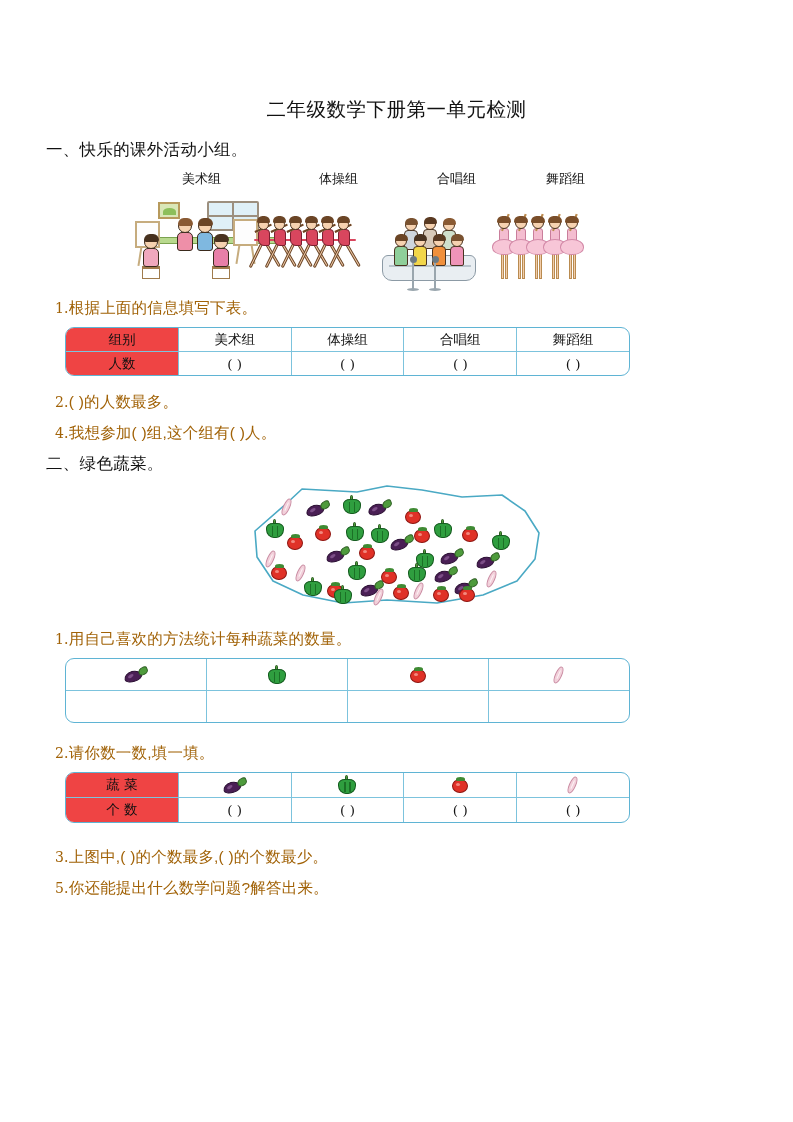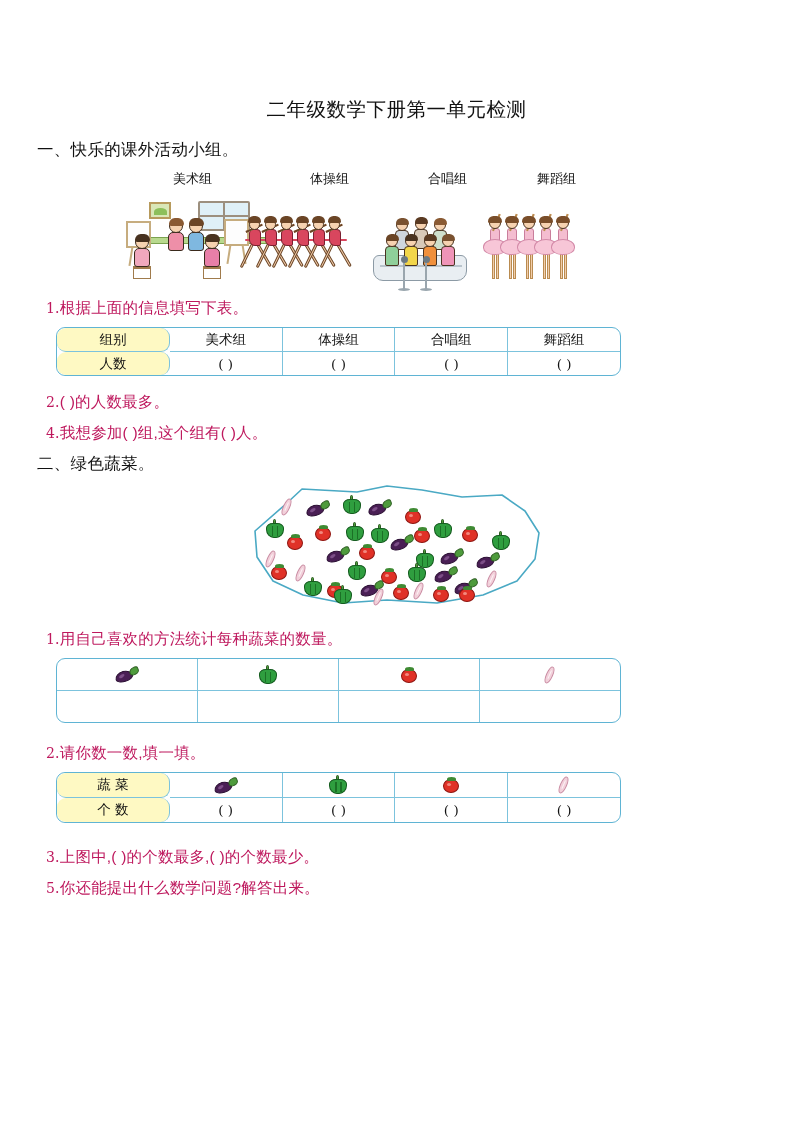--- a/index.html
+++ b/index.html
@@ -13,21 +13,21 @@
     font-family: "Liberation Sans", "DejaVu Sans", sans-serif;
     color: #1a1a1a;
     position: relative;
     overflow: hidden;
   }
   .page {
     position: relative;
     width: 793px;
     height: 1122px;
     box-sizing: border-box;
-    padding: 0 32px;
+    padding: 0 41px;
   }
 
   
   .doc-title {
     text-align: center;
     font-family: "DejaVu Serif", "Liberation Serif", serif;
     font-size: 19.5px;
     font-weight: 400;
     letter-spacing: 0.5px;
     margin: 0;
@@ -310,21 +310,21 @@
     border: 0.9px solid #b98b50; box-sizing: border-box;
     transform: rotate(22deg); transform-origin: bottom center;
   }
 
   
   .q-line {
     font-size: 15.5px;
     margin: 7px 0 0 14px;
     letter-spacing: 0.2px;
     line-height: 1.5;
-    color: #be185d;
+    color: #a16207;
   }
   .q-num {
     font-family: "DejaVu Serif", "Liberation Serif", serif;
     font-size: 14px;
   }
 
   
   .tbl-wrap { margin-top: 8px; }
   table.wk {
     border-collapse: separate;
@@ -339,21 +339,21 @@
     border-right: 1.3px solid #7cc3dd;
     border-bottom: 1.3px solid #7cc3dd;
     text-align: center;
     vertical-align: middle;
     color: #111;
     font-family: "DejaVu Serif", "Liberation Serif", serif;
     padding: 0;
   }
   table.wk tr:last-child td { border-bottom: none; }
   table.wk td:last-child { border-right: none; }
-  td.hdr-cell { background: #fef9c3; border-radius: 9px; }
+  td.hdr-cell { background: #ef4444; }
 
   
   .t1 { margin-left: 24px; width: 565px; }
   .t1 td { height: 23px; }
   .t1 td.c0 { width: 113px; }
   .t1 td.cx { width: 113px; }
 
   
   .t2 { margin-left: 24px; width: 565px; }
   .t2 td { width: 141px; height: 31px; }

